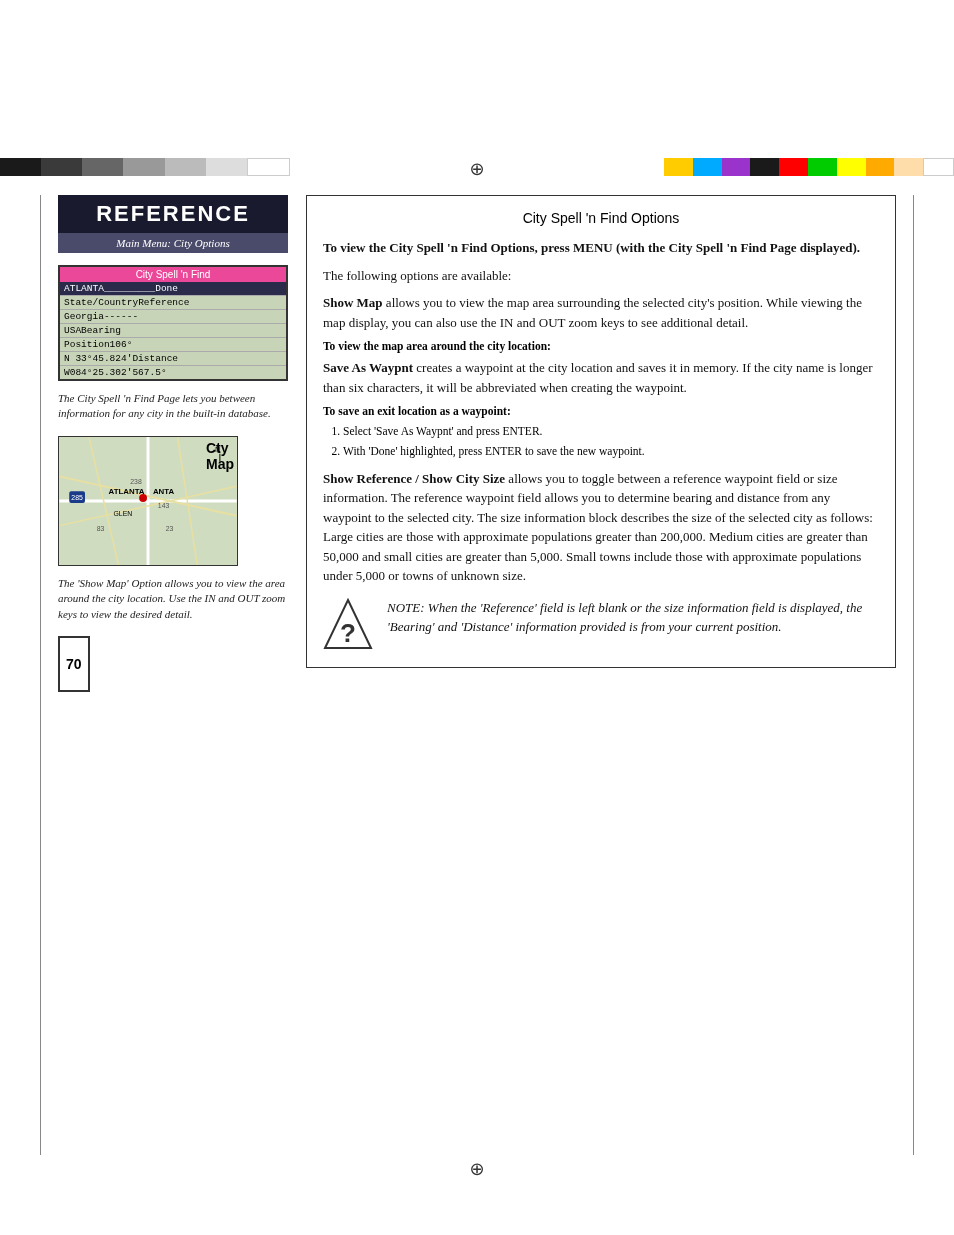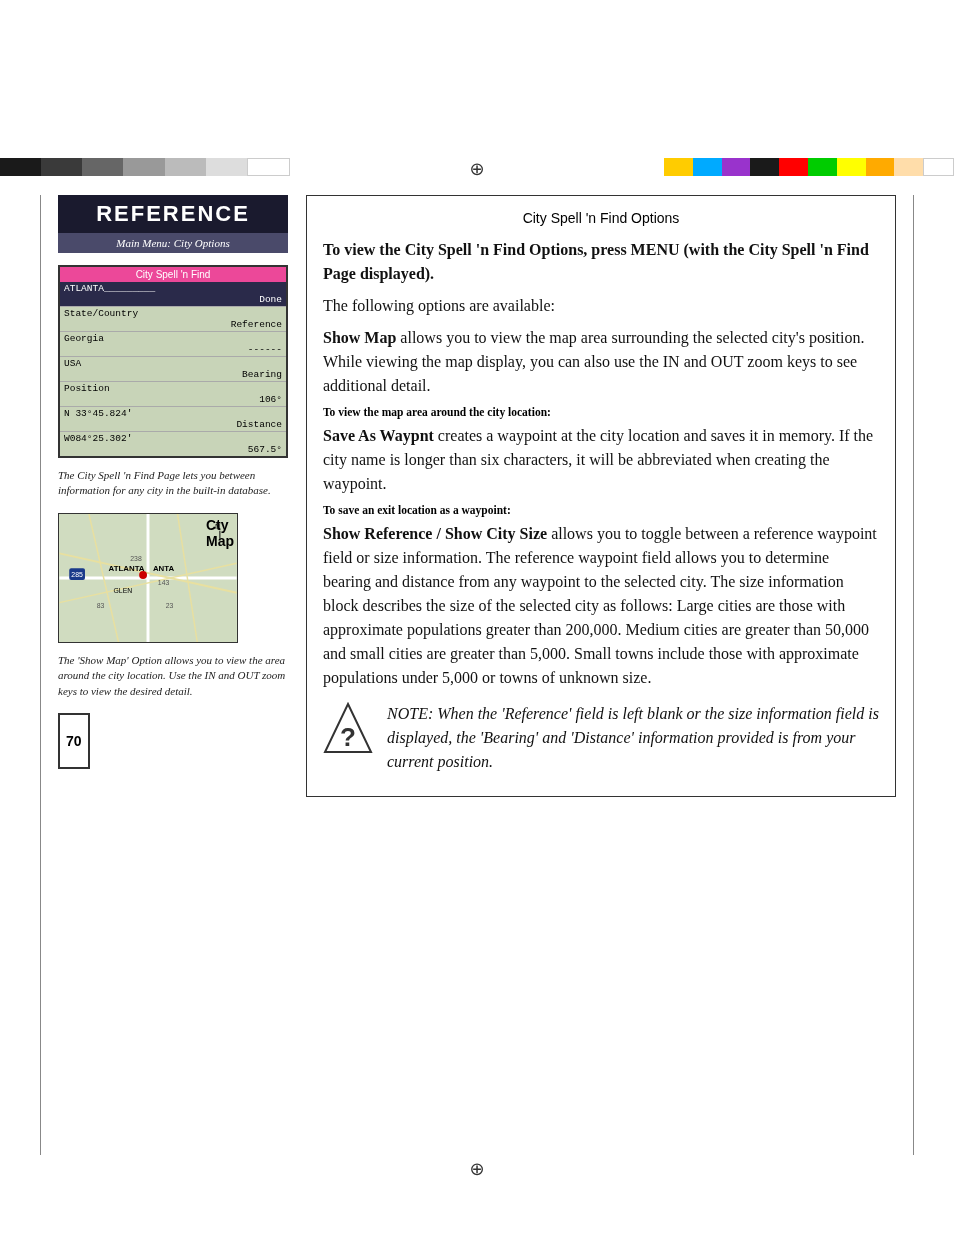--- a/index.html
+++ b/index.html
@@ -91,21 +91,20 @@
       text-align: center;
       font-size: 10px;
       padding: 2px 4px;
       font-family: Liberation Sans, sans-serif;
     }
     .device-screen-row {
       display: flex;
       padding: 1px 4px;
       border-bottom: 1px solid #aaa;
       font-size: 9.5px;
-      flex-direction: column;
     }
     .device-screen-row:last-child {
       border-bottom: none;
     }
     .device-screen-row .label {
       color: #000;
     }
     .device-screen-row .value {
       color: #000;
       text-align: right;
@@ -179,21 +178,21 @@
 
     .right-column h2 {
       text-align: center;
       font-size: 14px;
       font-weight: normal;
       margin-bottom: 12px;
       font-family: Arial, sans-serif;
     }
 
     .right-column p {
-      font-size: 16px;
+      font-size: 13px;
       line-height: 1.5;
       margin-bottom: 8px;
       color: #111;
     }
 
     .right-column p strong {
       font-weight: bold;
     }
 
     .right-column h3 {
@@ -408,20 +407,24 @@
     <h3>To view the map area around the city location:</h3>
 
 
     <p>
       <strong>Save As Waypnt</strong>
       <span>creates a waypoint at the city location and saves it in memory. If the city name is longer than six characters, it will be abbreviated when creating the waypoint.</span>
     </p>
 
     <h3>To save an exit location as a waypoint:</h3>
 
+    <ol>
+      <li>Select 'Save As Waypnt' and press ENTER.</li>
+      <li>With 'Done' highlighted, press ENTER to save the new waypoint.</li>
+    </ol>
 
     <p>
       <strong>Show Reference / Show City Size</strong>
       <span>allows you to toggle between a reference waypoint field or size information. The reference waypoint field allows you to determine bearing and distance from any waypoint to the selected city. The size information block describes the size of the selected city as follows: Large cities are those with approximate populations greater than 200,000. Medium cities are greater than 50,000 and small cities are greater than 5,000. Small towns include those with approximate populations under 5,000 or towns of unknown size.</span>
     </p>
 
     <div class="note-section">
       <svg class="warning-icon" viewBox="0 0 50 55">
 
         <polygon points="25,2 48,50 2,50" fill="white" stroke="#333" stroke-width="2"></polygon>

